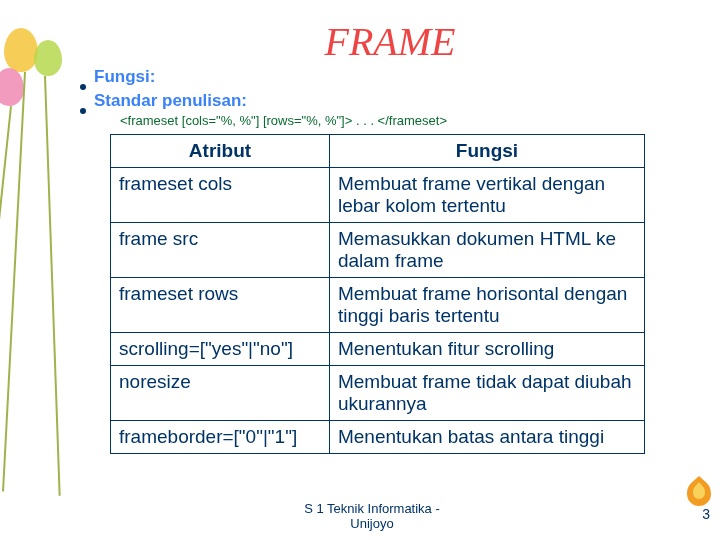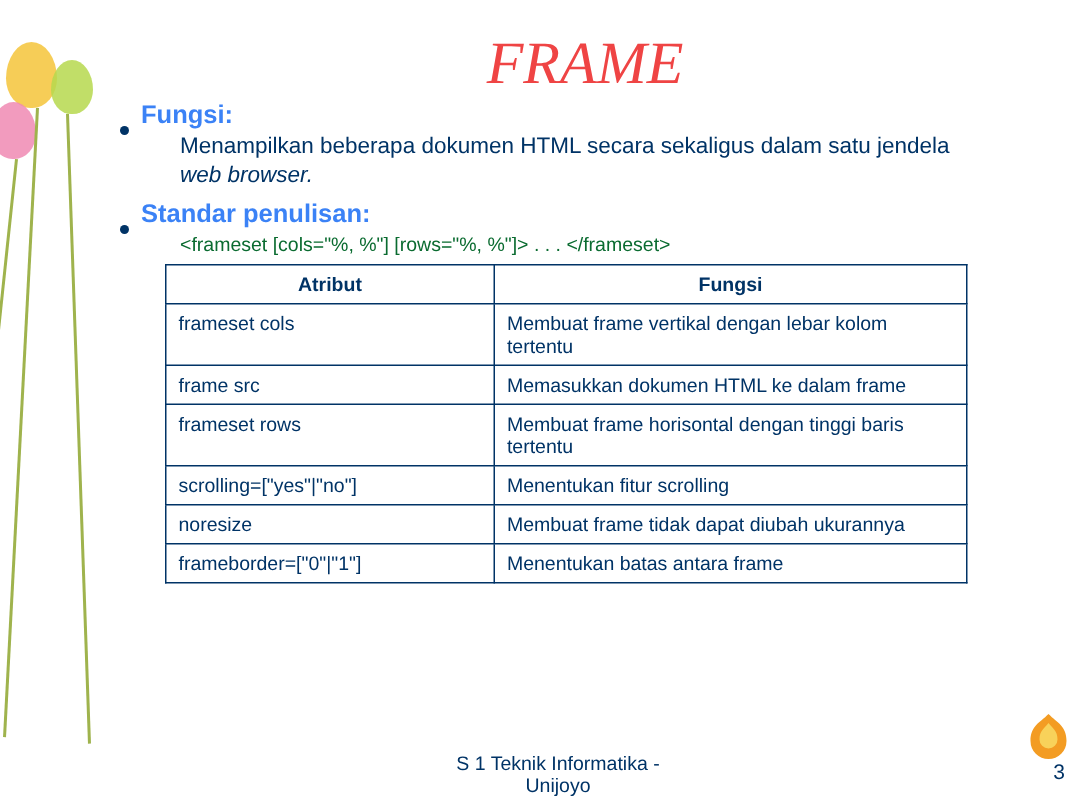--- a/index.html
+++ b/index.html
@@ -65,21 +65,21 @@
   }
   .code {
     font-size: 13px;
     color: #0a6b30;
     margin: 2px 0 6px 40px;
   }
   table {
     border-collapse: collapse;
     width: 535px;
     margin: 6px 0 0 30px;
-    font-size: 13px;
+    font-size: 19px;
   }
   th, td {
     border: 1px solid #003366;
     padding: 5px 8px;
     text-align: left;
     vertical-align: top;
     color: #003366;
   }
   th {
     font-weight: bold;
@@ -123,21 +123,20 @@
 
 <div class="content">
   <h1 class="title">FRAME</h1>
 
   <ul class="main">
     <li>
       <div class="bullet-row">
         <span class="dot"></span>
         <span class="heading">Fungsi:</span>
       </div>
-      <p class="desc"><span>Menampilkan beberapa dokumen HTML secara sekaligus dalam satu jendela </span><em>web browser.</em></p>
     </li>
 
     <li>
       <div class="bullet-row">
         <span class="dot"></span>
         <span class="heading">Standar penulisan:</span>
       </div>
       <p class="code">&lt;frameset [cols="%, %"] [rows="%, %"]&gt; . . . &lt;/frameset&gt;</p>
     </li>
 
@@ -166,21 +165,21 @@
           <tr>
               <td>scrolling=["yes"|"no"]</td>
               <td>Menentukan fitur scrolling</td>
             </tr>
           <tr>
               <td>noresize</td>
               <td>Membuat frame tidak dapat diubah ukurannya</td>
             </tr>
           <tr>
               <td>frameborder=["0"|"1"]</td>
-              <td>Menentukan batas antara frame</td>
+              <td>Menentukan batas antara tinggi</td>
             </tr>
         </tbody>
       </table>
     </li>
   </ul>
 </div>
 
 <div class="footer">
   <span>S 1 Teknik Informatika -</span><br>
   <span>Unijoyo</span>

